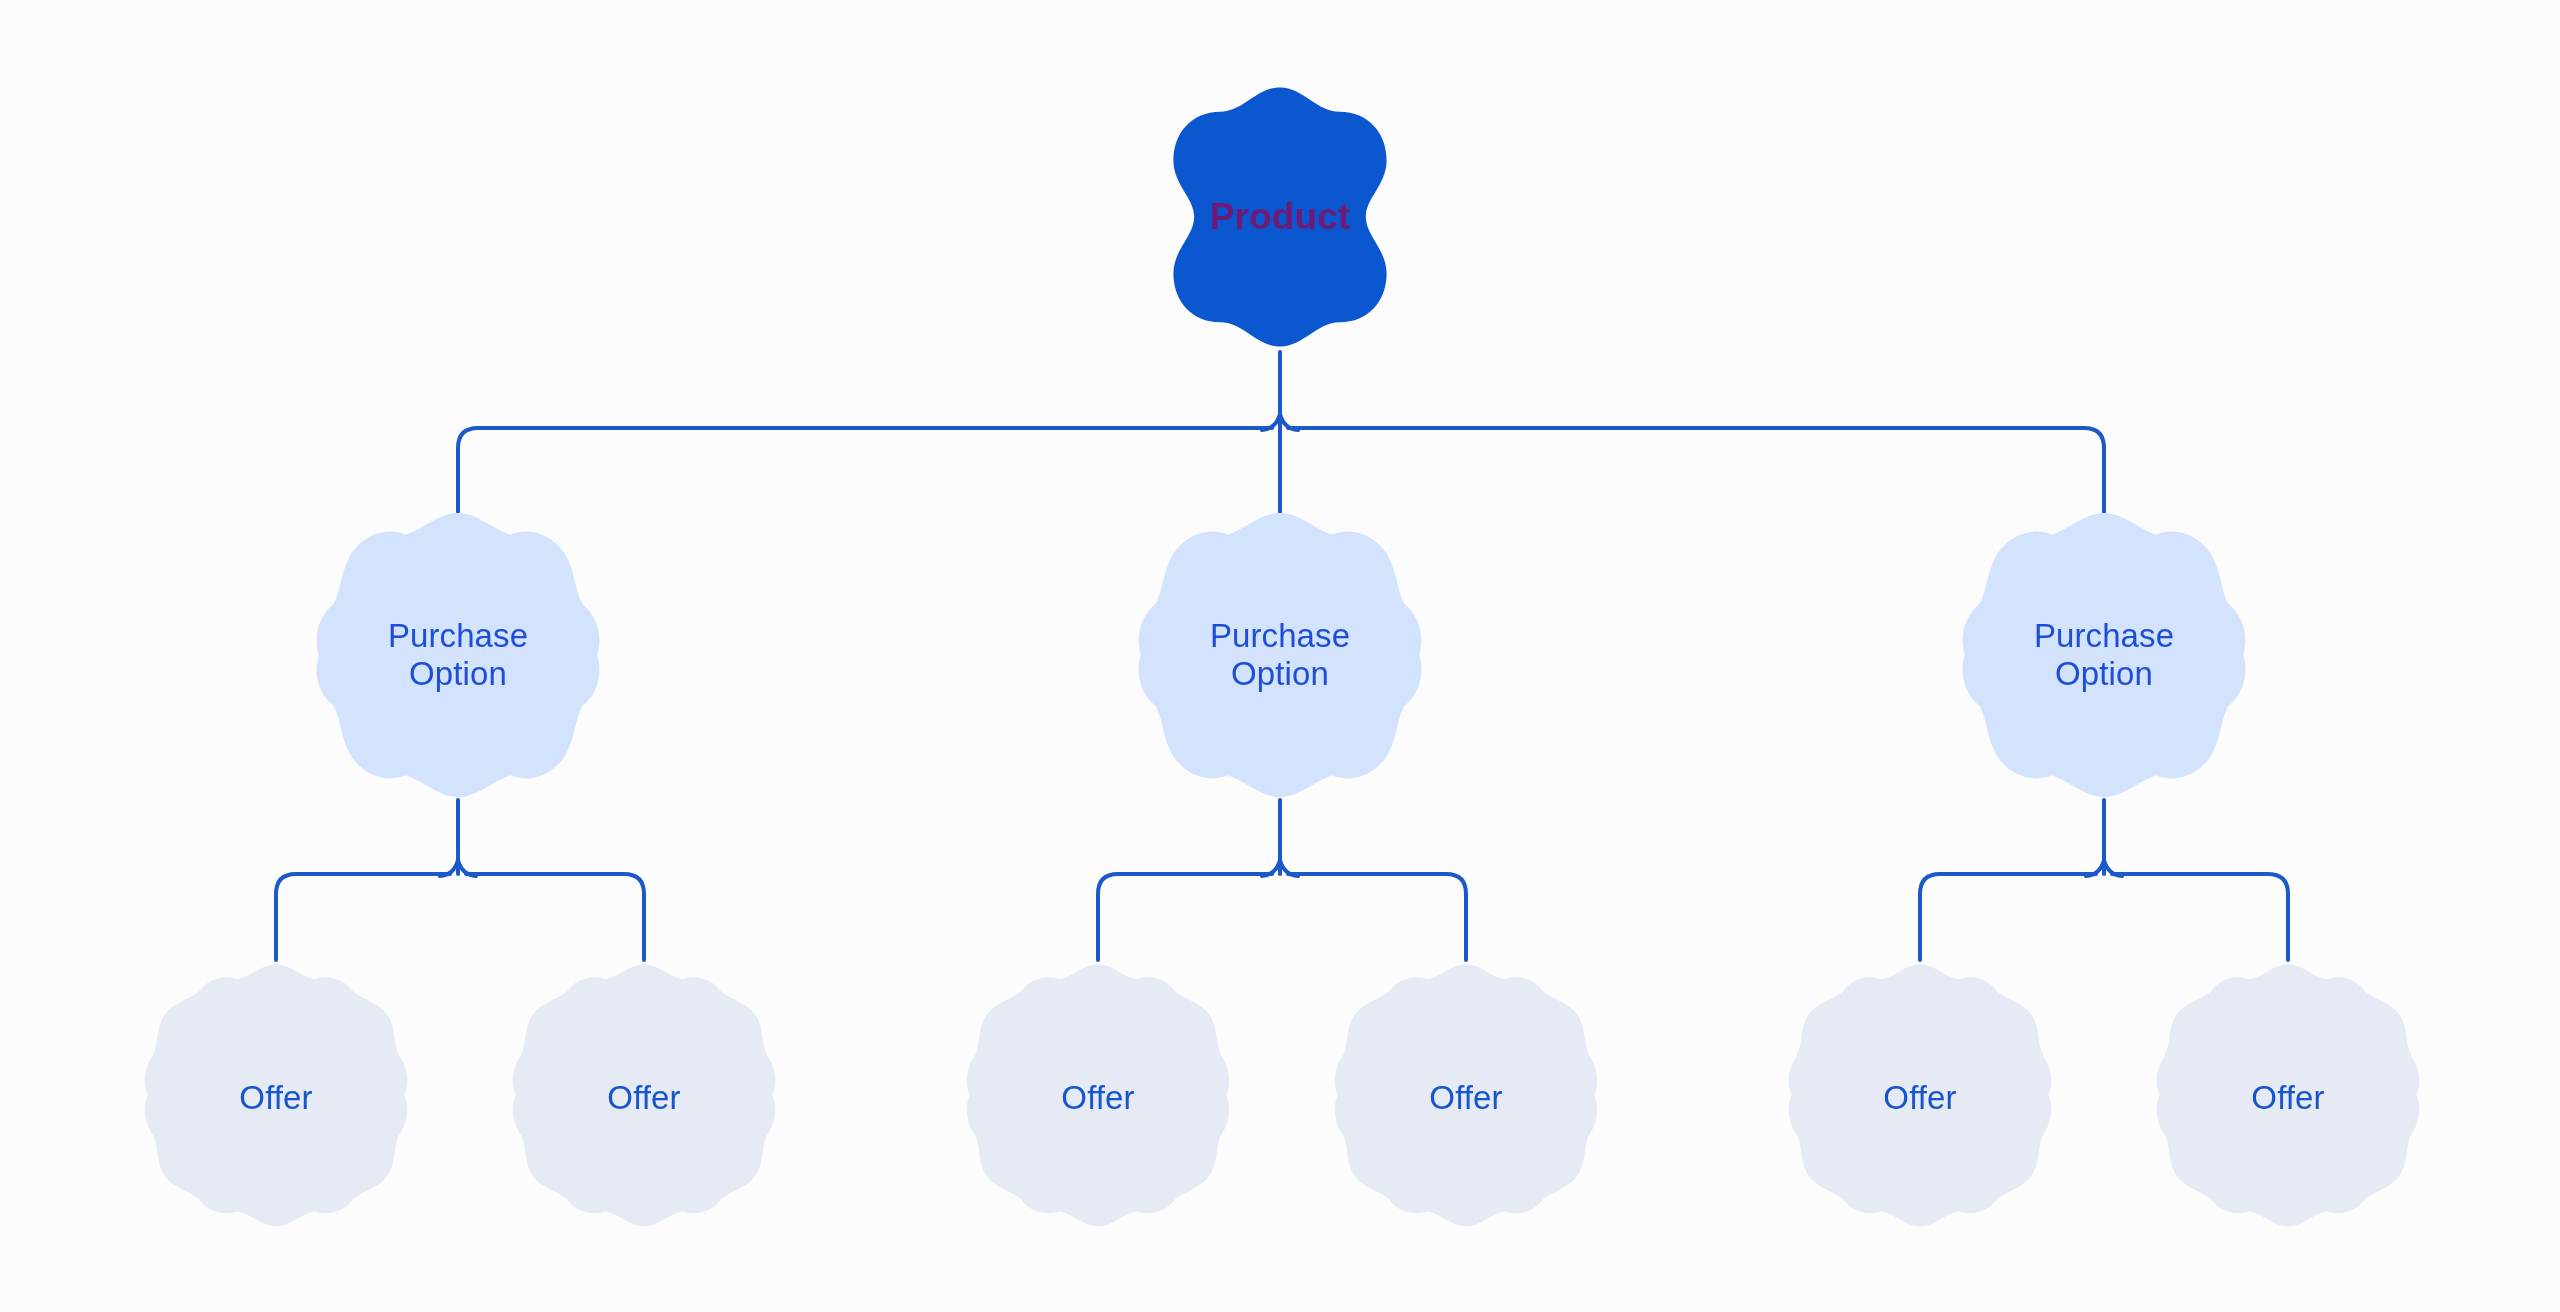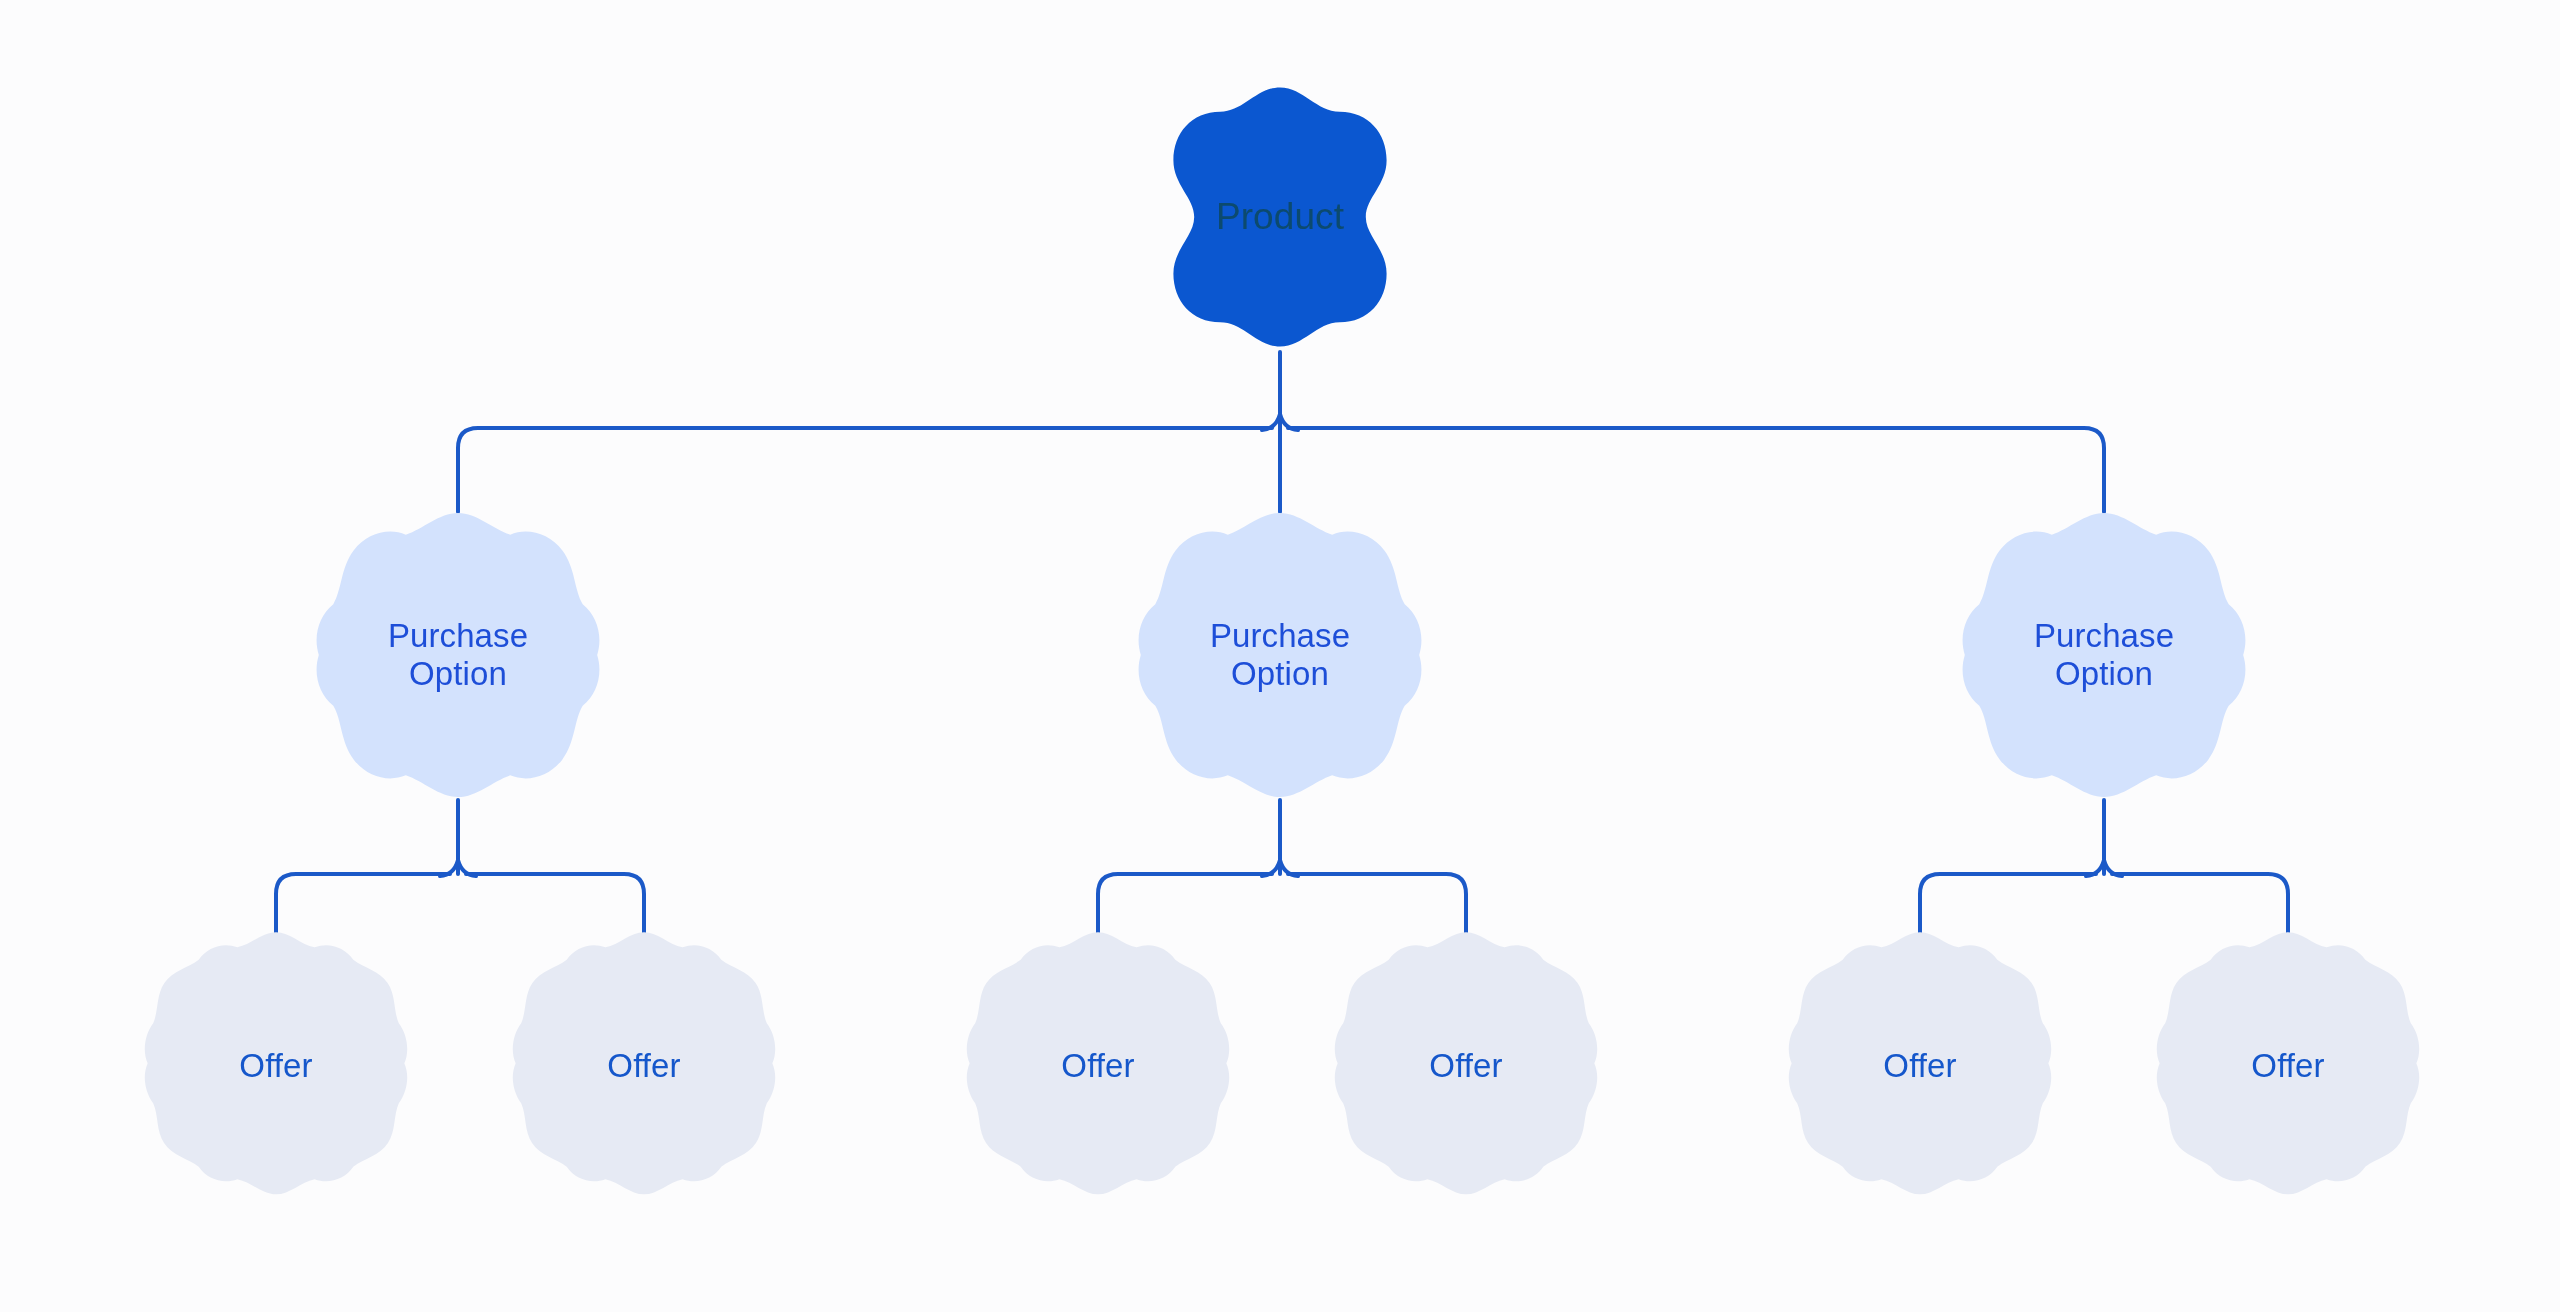--- a/index.html
+++ b/index.html
@@ -44,40 +44,40 @@
     white-space: pre-line;
   }
   
   .node-root {
     width: 260px;
     height: 270px;
     left: 1150px;
     top: 82px;
   }
   .node-root .label {
-    color: #0c4a6e;
+    color: #701a75;
     font-size: 37px;
-    font-weight: 400;
+    font-weight: 700;
   }
   
   .node-mid {
     width: 300px;
     height: 290px;
     top: 510px;
   }
   .node-mid .label {
     color: #1d4ed8;
     font-size: 33px;
     font-weight: 400;
   }
   
   .node-leaf {
     width: 276px;
     height: 276px;
-    top: 928px;
+    top: 960px;
   }
   .node-leaf .label {
     color: #1557CB;
     font-size: 33px;
     font-weight: 400;
   }
 </style>
 </head>
 <body>
 

